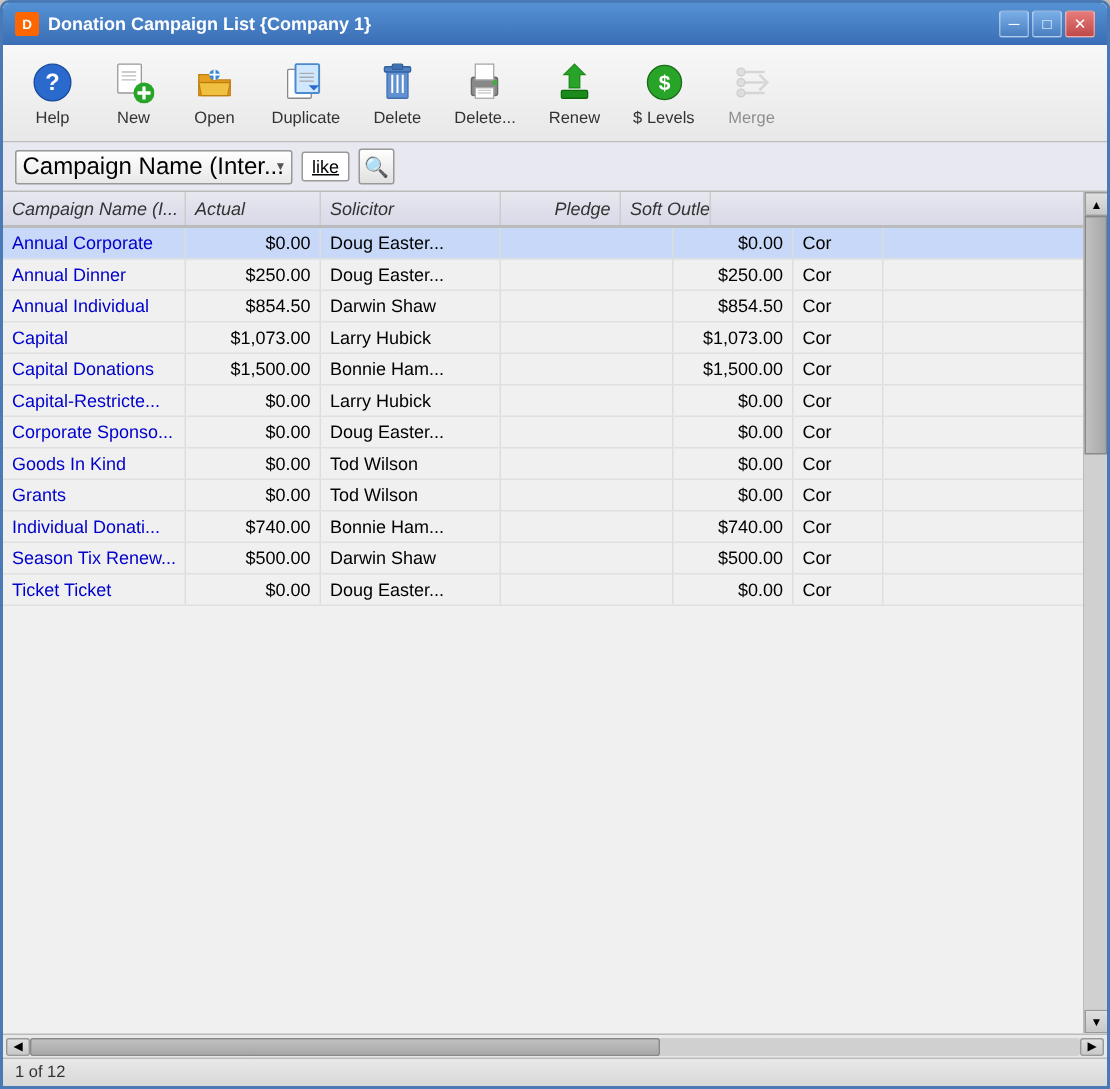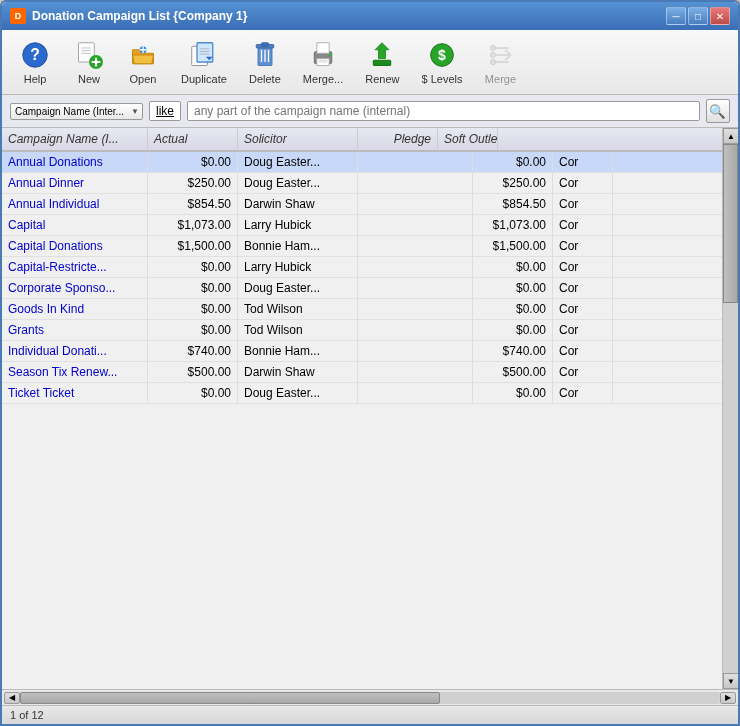--- a/index.html
+++ b/index.html
@@ -91,24 +91,24 @@
 
     .filter-bar {
       background: #e8e8f0;
       border-bottom: 1px solid #bbb;
       padding: 4px 8px;
       display: flex;
       align-items: center;
       gap: 6px;
     }
     .filter-select {
-      padding: 2px 18px 2px 4px;
+      padding: 2px 4px 2px 4px;
       border: 1px solid #999;
       background: linear-gradient(to bottom, #fff, #e8e8e8);
-      font-size: 10px;
+      font-size: 16px;
       border-radius: 2px;
       appearance: none;
       cursor: pointer;
       position: relative;
     }
     .filter-select-wrapper {
       position: relative;
       display: inline-block;
     }
     .filter-select-wrapper::after {
@@ -179,21 +179,21 @@
     }
     .grid-row .col {
       padding: 3px 6px;
       border-right: 1px solid #ddd;
       overflow: hidden;
       white-space: nowrap;
       font-size: 12px;
     }
 
     
-    .col-name { width: 146px; flex-shrink: 0; }
+    .col-name { width: 122px; flex-shrink: 0; }
     .col-actual { width: 90px; flex-shrink: 0; text-align: right; }
     .col-solicitor { width: 120px; flex-shrink: 0; }
     .col-notification { width: 115px; flex-shrink: 0; }
     .col-pledge { width: 80px; flex-shrink: 0; text-align: right; }
     .col-soft { width: 60px; flex-shrink: 0; }
 
     .campaign-link {
       color: #0000cc;
       text-decoration: none;
       cursor: pointer;
@@ -379,21 +379,21 @@
       <div class="icon">
         <svg class="svg-icon" viewBox="0 0 32 32">
           <rect x="6" y="12" width="20" height="14" rx="2" fill="#888" stroke="#666" stroke-width="1"></rect>
           <rect x="9" y="2" width="14" height="12" fill="white" stroke="#aaa" stroke-width="1"></rect>
           <rect x="9" y="20" width="14" height="8" fill="white" stroke="#aaa" stroke-width="1"></rect>
           <line x1="11" y1="22" x2="21" y2="22" stroke="#ccc" stroke-width="1"></line>
           <line x1="11" y1="24" x2="21" y2="24" stroke="#ccc" stroke-width="1"></line>
           <circle cx="24" cy="16" r="2" fill="#4a4"></circle>
         </svg>
       </div>
-      <span class="label">Merge...</span>
+      <span class="label">Delete...</span>
     </button>
 
     <button class="toolbar-btn">
       <div class="icon">
         <svg class="svg-icon" viewBox="0 0 32 32">
           <path d="M16 2 L24 10 L20 10 L20 20 L12 20 L12 10 L8 10 Z" fill="#28a428" stroke="#1a8a1a" stroke-width="1"></path>
           <rect x="6" y="22" width="20" height="6" rx="1" fill="#1a8a1a" stroke="#0a6a0a" stroke-width="1"></rect>
         </svg>
       </div>
       <span class="label">Renew</span>
@@ -425,41 +425,40 @@
     </button>
   </div>
 
   <div class="filter-bar">
     <div class="filter-select-wrapper">
       <select class="filter-select">
         <option>Campaign Name (Inter...</option>
       </select>
     </div>
     <span class="filter-op">like</span>
-    <input class="filter-input" type="text" placeholder="any part of the campaign name (internal)" style="">
     <button class="filter-search-btn">
       <span>🔍</span>
     </button>
   </div>
 
   <div class="grid-with-scroll">
     <div class="grid-main">
 
       <div class="grid-header">
         <div class="col col-name">Campaign Name (I...</div>
         <div class="col col-actual" style="text-align:left;">Actual</div>
         <div class="col col-solicitor">Solicitor</div>
         <div class="col col-pledge" style="text-align:right;">Pledge</div>
         <div class="col col-soft">Soft Outlet</div>
       </div>
 
       <div class="grid-body" id="grid-body">
       <div class="grid-row selected">
       <div class="col col-name">
-        <a class="campaign-link">Annual Donations</a>
+        <a class="campaign-link">Annual Corporate</a>
       </div>
       <div class="col col-actual" style="text-align:right;">$0.00</div>
       <div class="col col-solicitor">Doug Easter...</div>
       <div class="col col-notification"><none selected=""></none></div>
       <div class="col col-pledge" style="text-align:right;">$0.00</div>
       <div class="col col-soft">Cor</div>
     </div>
           <div class="grid-row">
       <div class="col col-name">
         <a class="campaign-link">Annual Dinner</a>

